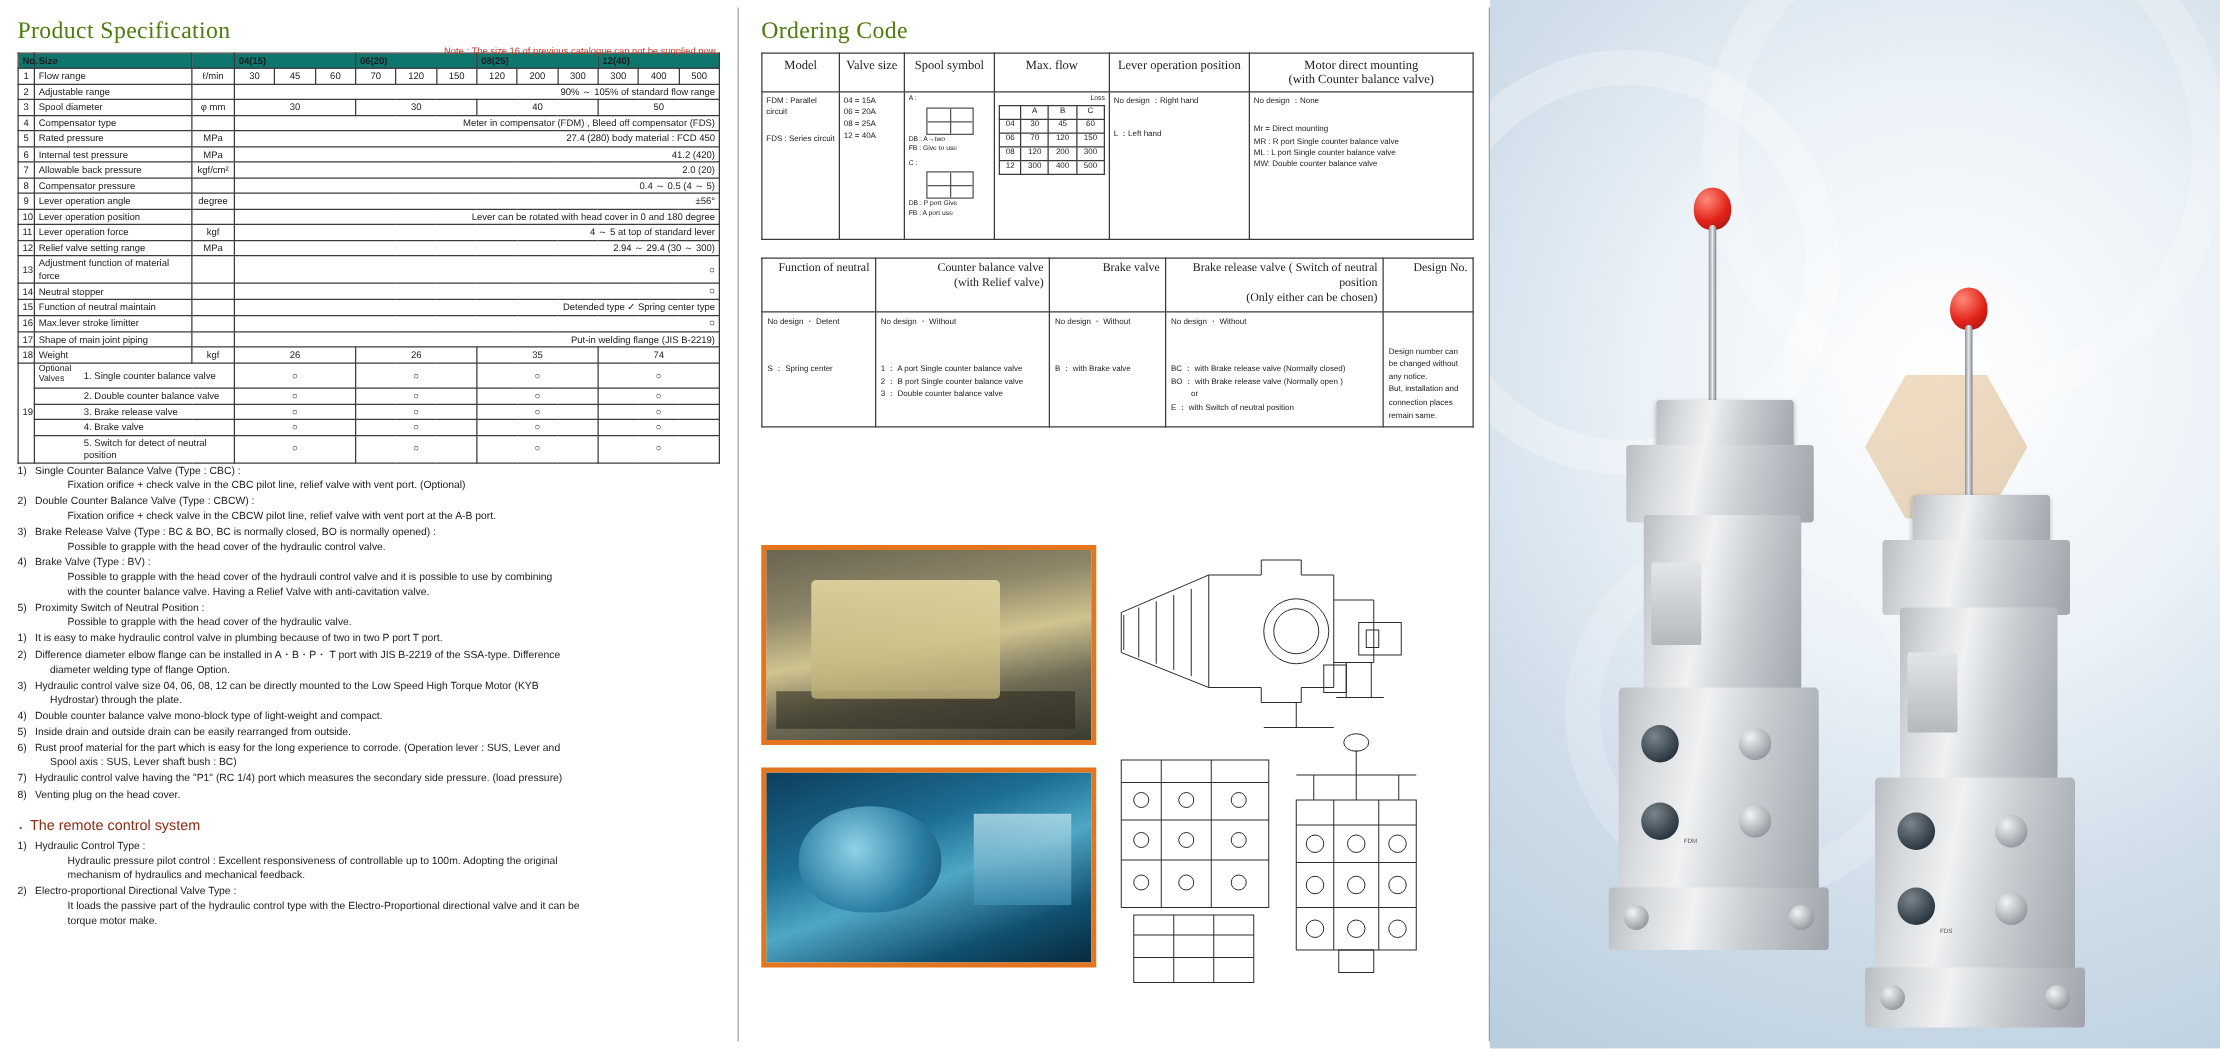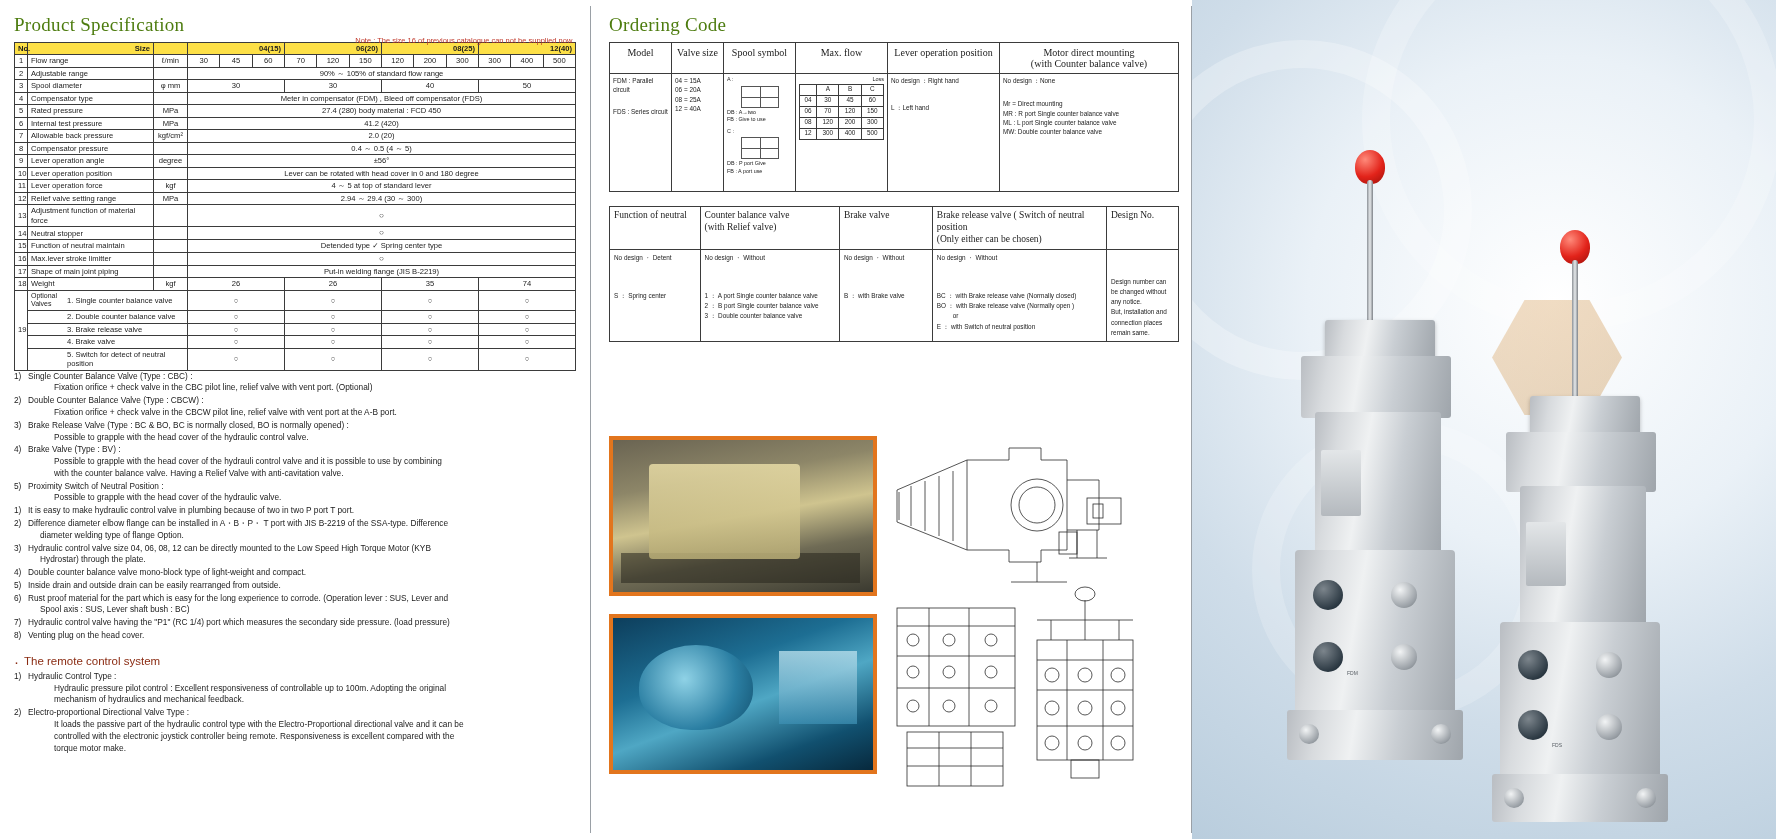--- a/index.html
+++ b/index.html
@@ -33,23 +33,23 @@
   table.spec {
     border-collapse:collapse; width:100%; font-size:7.6px; table-layout:fixed;
   }
   table.spec th, table.spec td {
     border:1px solid #3b3b3b; padding:1px 3px; line-height:1.25; height:12px;
     vertical-align:middle;
   }
   table.spec .no-col { width:13px; text-align:center; }
   table.spec .name-col { width:126px; }
   table.spec .unit-col { width:34px; text-align:center; }
-  table.spec .hdr { background:#fde047; font-weight:bold; text-align:right; }
+  table.spec .hdr { background:#0f766e; font-weight:bold; text-align:left; }
   table.spec .c { text-align:center; }
-  table.spec .l { text-align:center; }
+  table.spec .l { text-align:right; }
   .subname { padding-left:3px; }
   .circ { font-size:8px; }
 
   
   .bullet-head {
     color:#8a2b12; font-size:11.5px; margin:13px 0 4px 0; position:relative; padding-left:10px;
   }
   .bullet-head:before{ content:"·"; position:absolute; left:0; top:-2px; font-size:15px; }
   ol.items { margin:0; padding:0; list-style:none; font-size:8.3px; line-height:1.42; }
   ol.items > li { margin-bottom:1px; padding-left:14px; position:relative; }
@@ -65,21 +65,21 @@
   table.flow td, table.flow th { border:1px solid #3b3b3b; text-align:center; padding:0 2px; height:11px; }
   .loss-lbl { font-size:5.5px; text-align:right; border:none !important; }
   .spool-box { border:1px solid #555; width:38px; height:22px; margin:2px auto 1px auto; position:relative; }
   .spool-box .vl { position:absolute; top:0; bottom:0; left:50%; width:1px; background:#555; }
   .spool-box .hl { position:absolute; left:0; right:0; top:50%; height:1px; background:#555; }
   .tiny { font-size:5.4px; line-height:1.4; }
 
   
   table.oc2 { border-collapse:collapse; width:100%; font-size:6.4px; table-layout:fixed; margin-top:14px; }
   table.oc2 th, table.oc2 td { border:1px solid #3b3b3b; vertical-align:top; padding:3px 4px; }
-  table.oc2 th { font-family:"Liberation Serif", serif; font-size:9.5px; font-weight:normal; text-align:left; line-height:1.25; }
+  table.oc2 th { font-family:"Liberation Serif", serif; font-size:9.5px; font-weight:normal; text-align:right; line-height:1.25; }
   table.oc2 td { line-height:1.6; height:92px; }
 
   
   .photos { position:absolute; left:18px; top:436px; width:268px; }
   .photo { border:4px solid #e2751d; height:160px; margin-bottom:18px; position:relative; overflow:hidden; }
   .photo.p1 { background:linear-gradient(170deg,#6a6452 0%,#8d8668 28%,#cfc48f 50%,#6f6b55 72%,#3b3a30 100%); }
   .photo.p1:after{
     content:""; position:absolute; left:14%; top:16%; width:58%; height:62%;
     background:linear-gradient(180deg,#e8dca6,#b9ad76); border-radius:4px; opacity:.85;
   }
@@ -404,21 +404,20 @@
       <li>
         <span class="num">1)</span>
         <span>Hydraulic Control Type :</span>
         <span class="sub">Hydraulic pressure pilot control : Excellent responsiveness of controllable up to 100m. Adopting the original</span>
         <span class="sub">mechanism of hydraulics and mechanical feedback.</span>
       </li>
       <li>
         <span class="num">2)</span>
         <span>Electro-proportional Directional Valve Type :</span>
         <span class="sub">It loads the passive part of the hydraulic control type with the Electro-Proportional directional valve and it can be</span>
-        <span class="sub">controlled with the electronic joystick controller being remote. Responsiveness is excellent compared with the</span>
         <span class="sub">torque motor make.</span>
       </li>
     </ol>
   </div>
 
   <div class="vrule"></div>
 
   <div class="col-mid">
     <h2 class="section-title">Ordering Code</h2>
 

